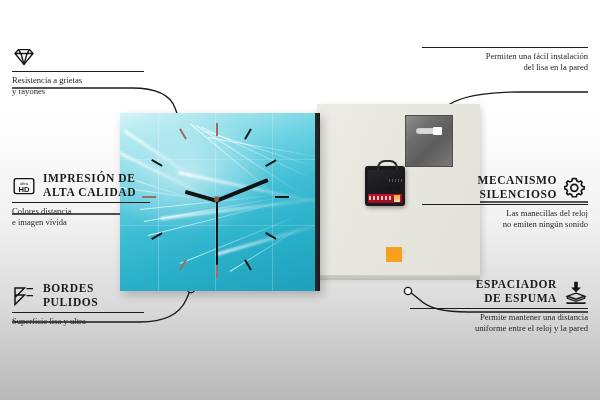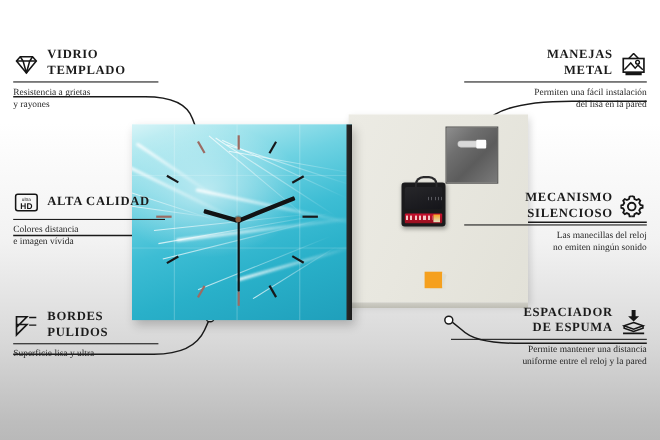--- a/index.html
+++ b/index.html
@@ -232,40 +232,37 @@
   </div>
 
   <div class="callout co-left" style="left:12px; top:44px; width:132px;">
     <div class="co-head">
       <span class="ico">
         <svg viewBox="0 0 24 24" fill="none" stroke="currentColor" stroke-width="1.4">
           <path d="M3 9.5 L6.4 5.6 H17.6 L21 9.5 L12 20.4 Z"></path>
           <path d="M3 9.5 H21 M6.4 5.6 L9 9.5 L12 20.4 M17.6 5.6 L15 9.5 L12 20.4 M9 9.5 H15"></path>
         </svg>
       </span>
-      <div class="co-title">
-        <div>VIDRIO</div>
-        <div>TEMPLADO</div>
-      </div>
     </div>
     <div class="co-rule"></div>
     <div class="co-desc">Resistencia a grietas
 y rayones</div>
   </div>
 
   <div class="callout co-left" style="left:12px; top:172px; width:138px;">
     <div class="co-head">
       <span class="ico">
         <svg viewBox="0 0 24 24">
           <rect x="2.2" y="4.6" width="19.6" height="15" rx="2" fill="none" stroke="currentColor" stroke-width="1.4"></rect>
           <text x="12" y="11.1" text-anchor="middle" font-family="Liberation Sans, sans-serif" font-size="4.3" fill="currentColor">ultra</text>
           <text x="12" y="17.6" text-anchor="middle" font-family="Liberation Sans, sans-serif" font-size="7.6" font-weight="bold" fill="currentColor">HD</text>
         </svg>
       </span>
       <div class="co-title">
+        <div>IMPRESIÓN DE</div>
         <div>ALTA CALIDAD</div>
       </div>
     </div>
     <div class="co-rule"></div>
     <div class="co-desc">Colores distancia
 e imagen vívida</div>
   </div>
 
   <div class="callout co-left" style="left:12px; top:282px; width:132px;font-family:Liberation Serif, serif;">
     <div class="co-head">
@@ -278,35 +275,20 @@
       <div class="co-title">
         <div>BORDES</div>
         <div>PULIDOS</div>
       </div>
     </div>
     <div class="co-rule"></div>
     <div class="co-desc">Superficie lisa y ultra</div>
   </div>
 
   <div class="callout co-right" style="right:12px; top:44px; width:166px;">
-    <div class="co-head">
-      <div class="co-title">
-        <div>MANEJAS</div>
-        <div>METAL</div>
-      </div>
-      <span class="ico">
-        <svg viewBox="0 0 24 24" fill="none" stroke="currentColor" stroke-width="1.4">
-          <path d="M12 2.6 L7.6 7.2 M12 2.6 L16.4 7.2"></path>
-          <rect x="2.6" y="7.2" width="18.8" height="12.4" stroke-width="1.5"></rect>
-          <path d="M3.6 17.4 L9.4 11.2 L13.4 16 L16 13.2 L20.4 17.4" stroke-width="1.3"></path>
-          <circle cx="15.6" cy="10.6" r="1.7" stroke-width="1.3"></circle>
-          <path d="M4.6 21.4 H19.4" stroke-width="2"></path>
-        </svg>
-      </span>
-    </div>
     <div class="co-rule"></div>
     <div class="co-desc">Permiten una fácil instalación
 del lisa en la pared</div>
   </div>
 
   <div class="callout co-right" style="right:12px; top:278px; width:178px;">
     <div class="co-head">
       <div class="co-title">
         <div>ESPACIADOR</div>
         <div>DE ESPUMA</div>

